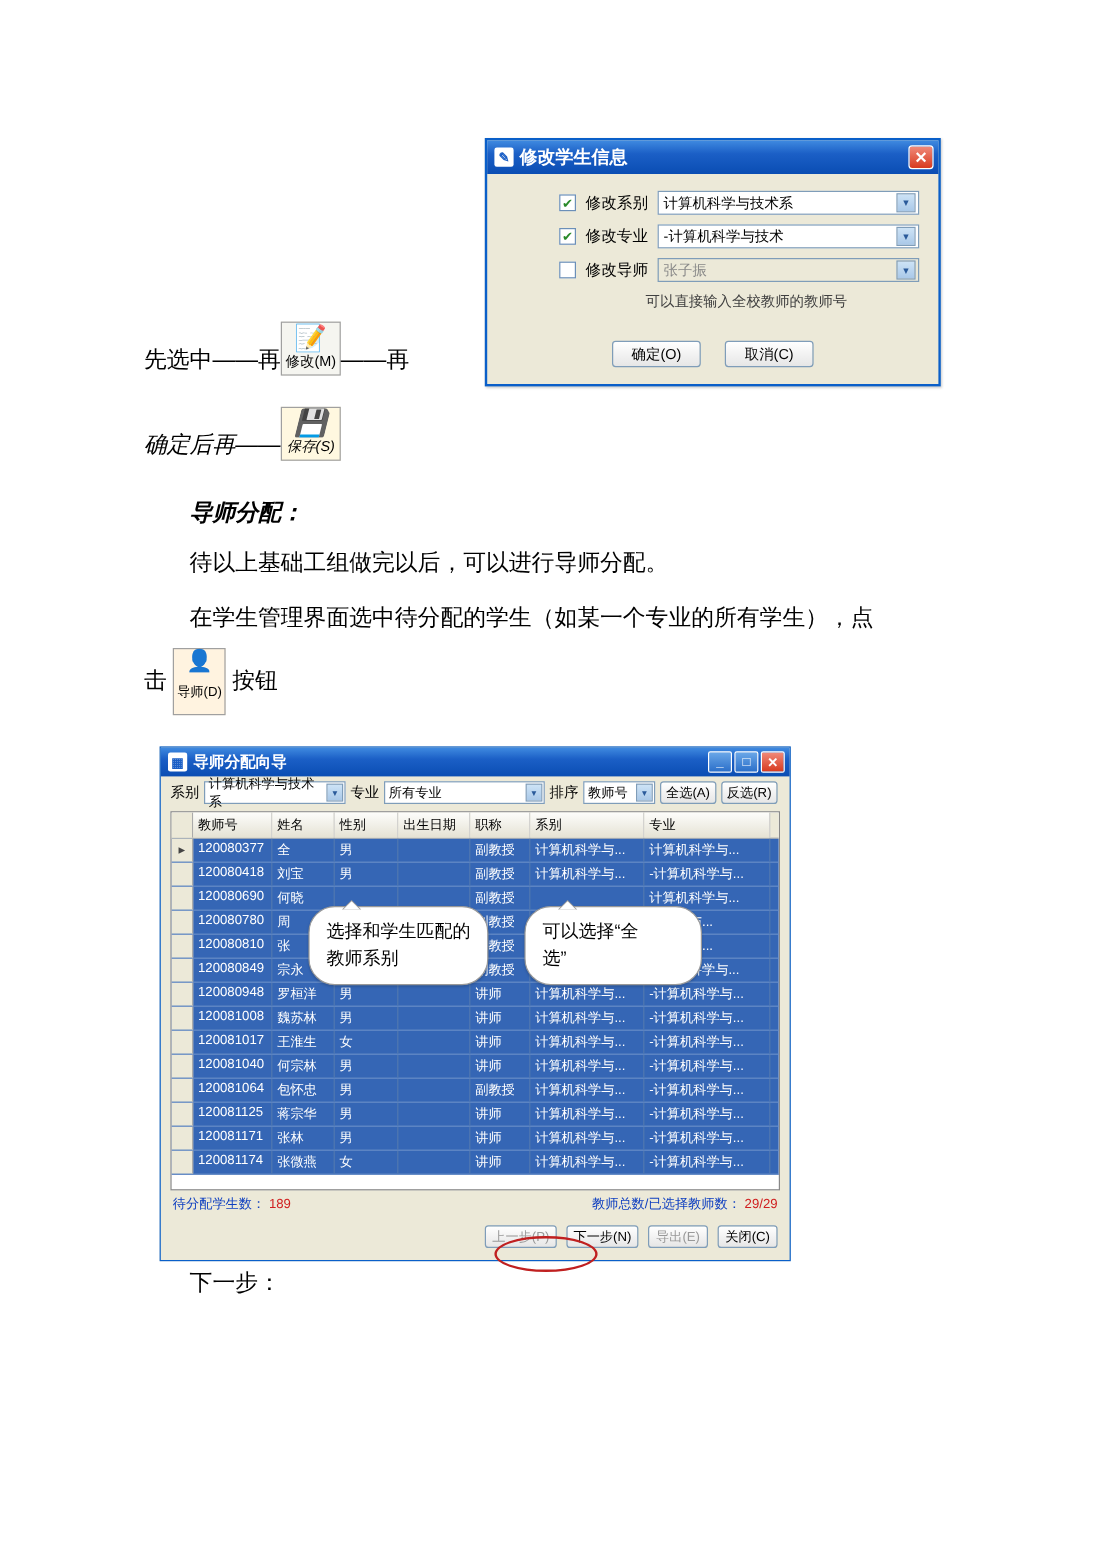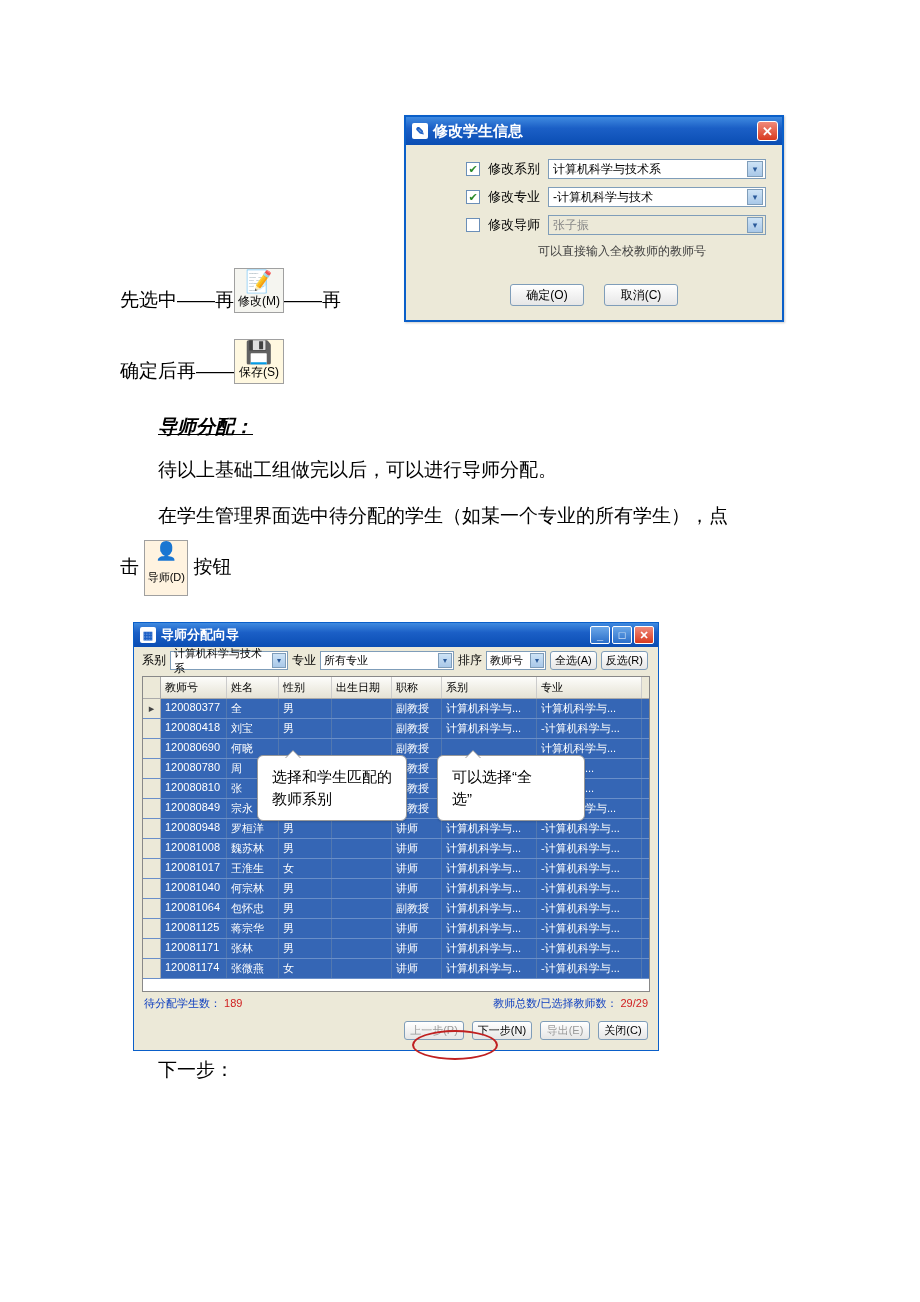--- a/index.html
+++ b/index.html
@@ -71,27 +71,27 @@
       text-align:center;
     }
     
     .inline-btn {
       display:inline-block; vertical-align:middle;
       width:50px; border:1px solid #a0a0a0; background:#f5f5f0;
       text-align:center; font-size:12px; padding:2px 0;
     }
     .inline-btn .icon-box { font-size:22px; line-height:22px;}
     .para { font-size:19px; line-height:40px; text-indent:2em; margin-top:6px;}
-    .heading { font-size:19px; font-style:italic; font-weight:bold; margin:30px 0 10px 2em;text-decoration:underline;}
+    .heading { font-size:19px; font-style:italic; font-weight:bold; margin:30px 0 10px 2em;}
     
     .row1 {
       margin-top:168px;
       display:flex; align-items:flex-end; font-size:19px;
     }
-    .row2 { margin-top:26px; display:flex; align-items:flex-end; font-size:19px;}
+    .row2 { margin-top:26px; display:flex; align-items:flex-end; font-size:19px;font-style:italic;}
     
     .dialog2 {
       position:absolute; left:133px; top:622px;
       width:526px;
       border:1px solid #0a5fc9;
       background:#ece9d8;
     }
     .d2-title { height:24px; font-size:13px; padding-left:6px; gap:5px;}
     .d2-title .wbtns { display:flex; gap:2px;}
     .wbtn {
@@ -146,21 +146,21 @@
     .bottom-btns {
       display:flex; gap:8px; justify-content:flex-end; padding:6px 10px 10px;
     }
     .oval {
       position:absolute;
       border:2px solid #c02020; border-radius:50%;
       pointer-events:none;
     }
     .callout {
       position:absolute; background:#fff; border:1px solid #999;
-      border-radius:6px; padding:10px 14px; font-size:15px;
+      border-radius:22px; padding:10px 14px; font-size:15px;
       box-shadow:0 1px 2px rgba(0,0,0,0.15);
       line-height:22px;
     }
     .callout::after {
       content:""; position:absolute; top:-12px; left:28px;
       border:7px solid transparent; border-bottom-color:#fff;
     }
     .callout::before {
       content:""; position:absolute; top:-14px; left:27px;
       border:8px solid transparent; border-bottom-color:#999;

